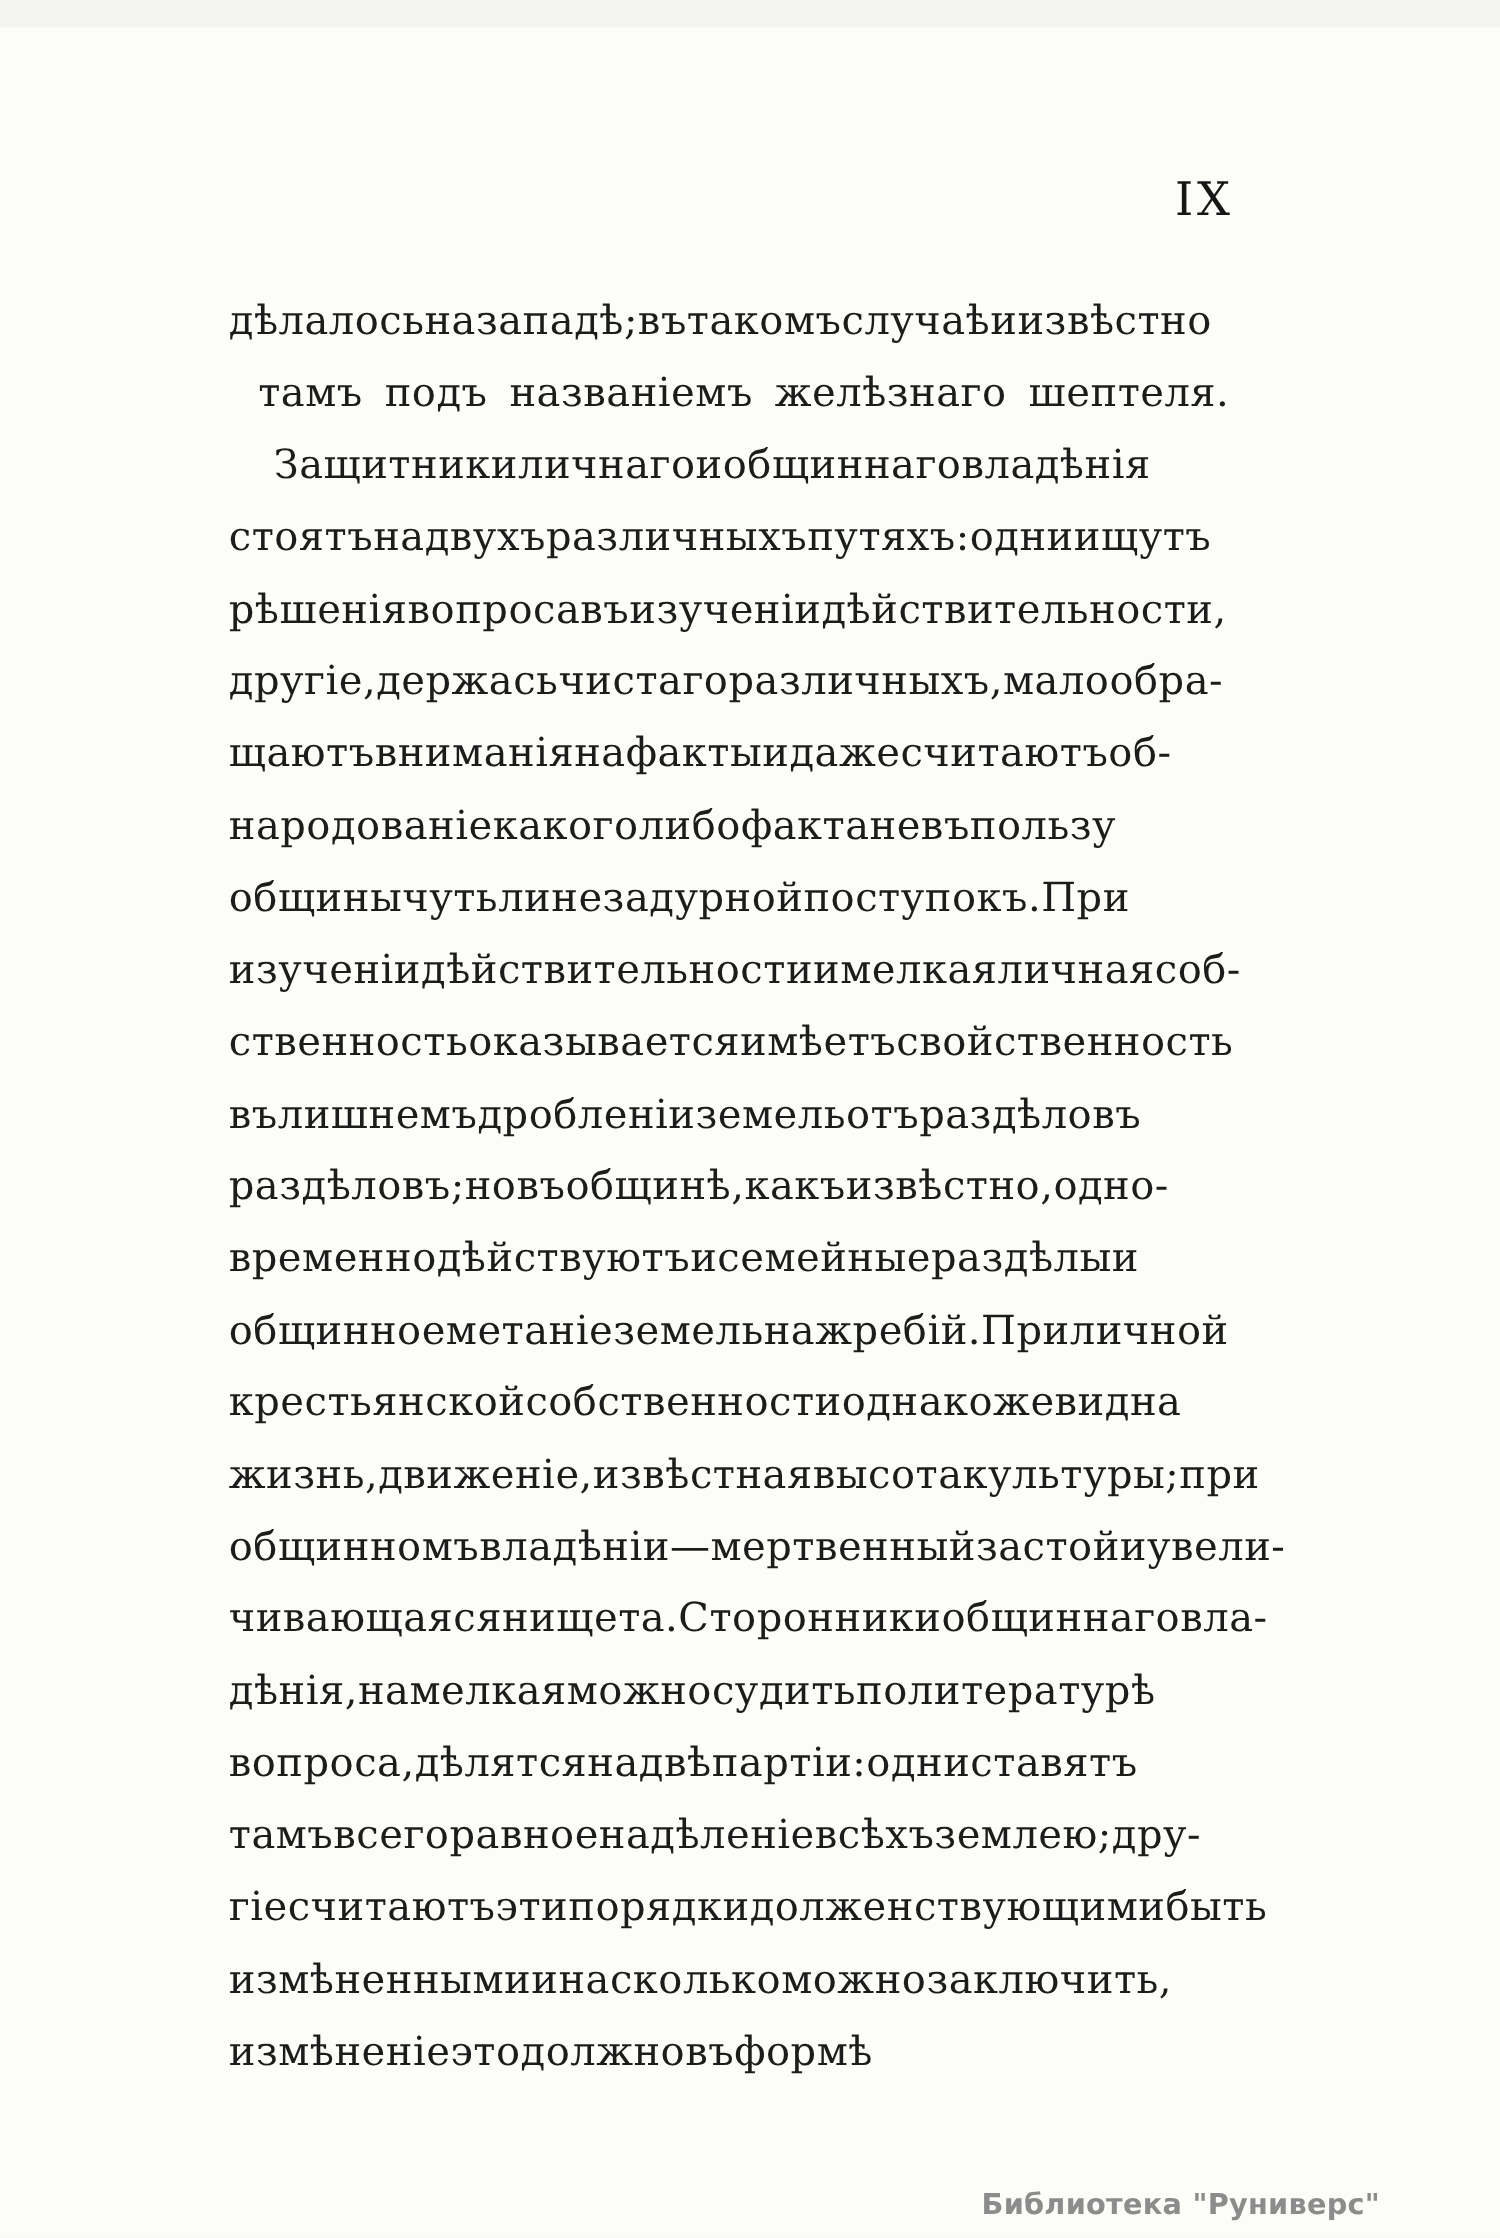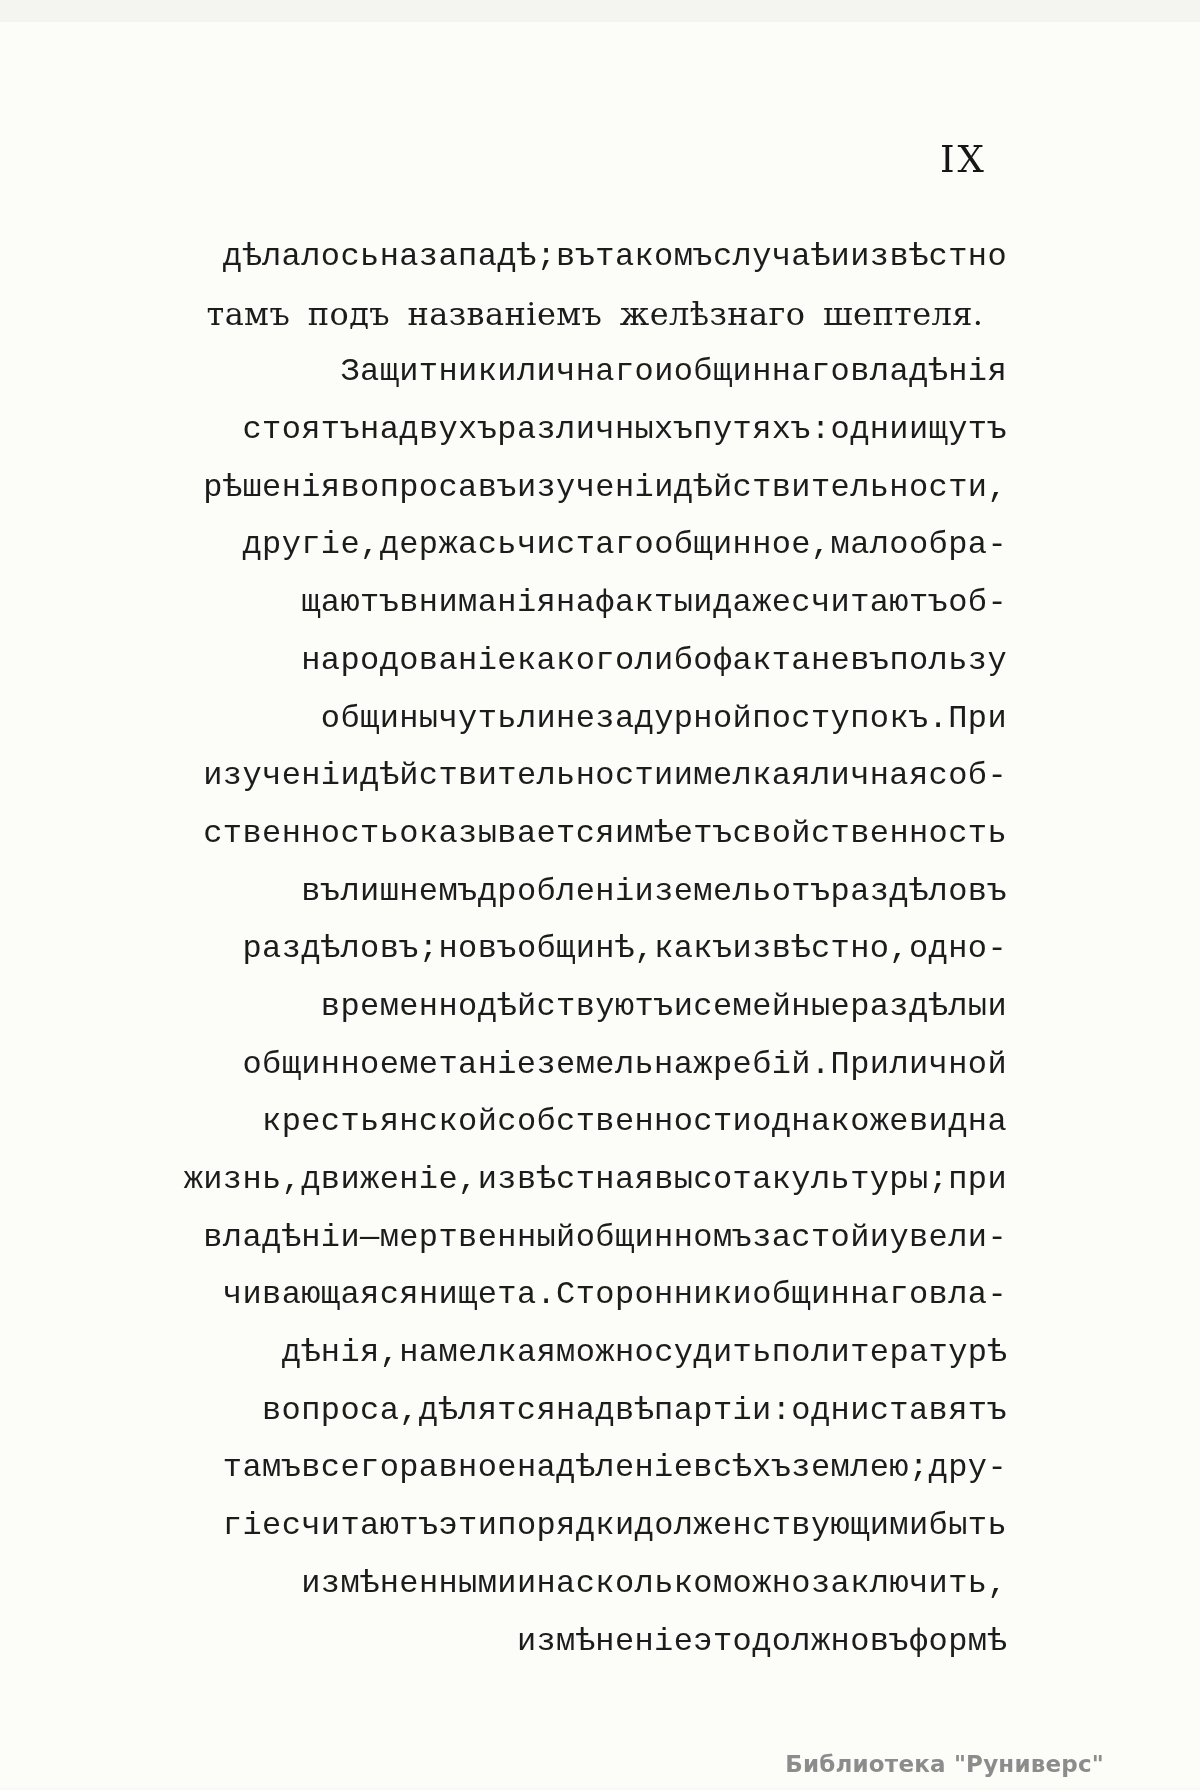--- a/index.html
+++ b/index.html
@@ -37,22 +37,21 @@
   .line{
     height:57.7px;
     line-height:57.7px;
     font-size:32px;
     letter-spacing:.4px;
     white-space:nowrap;
   }
   
   .jline{
     display:flex;
-    justify-content:flex-end;
-    font-family:Liberation Mono, monospace;
+    justify-content:flex-start;
   }
   .jline span{flex:0 0 auto;}
   .jline.indent{padding-left:36px;}
   
   .pline{
     text-align:center;
     word-spacing:7px;
   }
   .watermark{
     position:absolute;
@@ -103,21 +102,21 @@
         <span>рѣшенія</span>
         <span>вопроса</span>
         <span>въ</span>
         <span>изученіи</span>
         <span>дѣйствительности,</span>
       </div>
     <div class="line jline">
         <span>другіе,</span>
         <span>держась</span>
         <span>чистаго</span>
-        <span>общинное,</span>
+        <span>различныхъ,</span>
         <span>мало</span>
         <span>обра-</span>
       </div>
     <div class="line jline">
         <span>щаютъ</span>
         <span>вниманія</span>
         <span>на</span>
         <span>факты</span>
         <span>и</span>
         <span>даже</span>
@@ -201,22 +200,22 @@
       </div>
     <div class="line jline">
         <span>жизнь,</span>
         <span>движеніе,</span>
         <span>извѣстная</span>
         <span>высота</span>
         <span>культуры;</span>
         <span>при</span>
       </div>
     <div class="line jline">
+        <span>общинномъ</span>
         <span>владѣніи—мертвенный</span>
-        <span>общинномъ</span>
         <span>застой</span>
         <span>и</span>
         <span>увели-</span>
       </div>
     <div class="line jline">
         <span>чивающаяся</span>
         <span>нищета.</span>
         <span>Сторонники</span>
         <span>общиннаго</span>
         <span>вла-</span>

